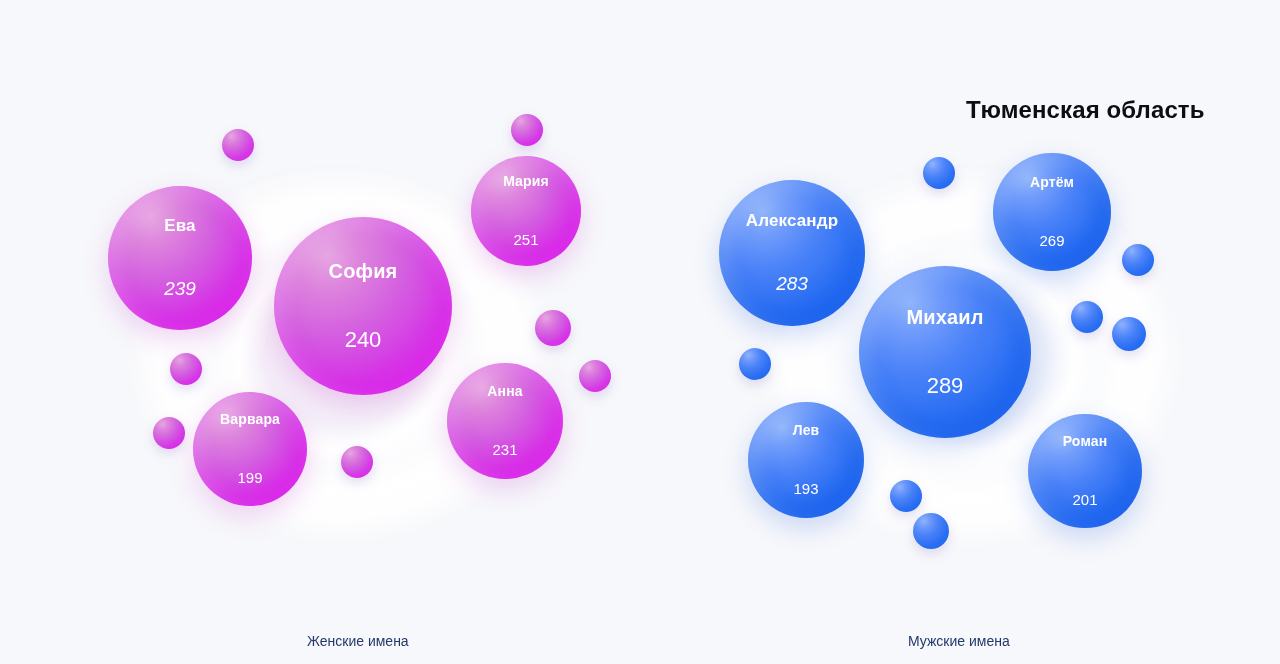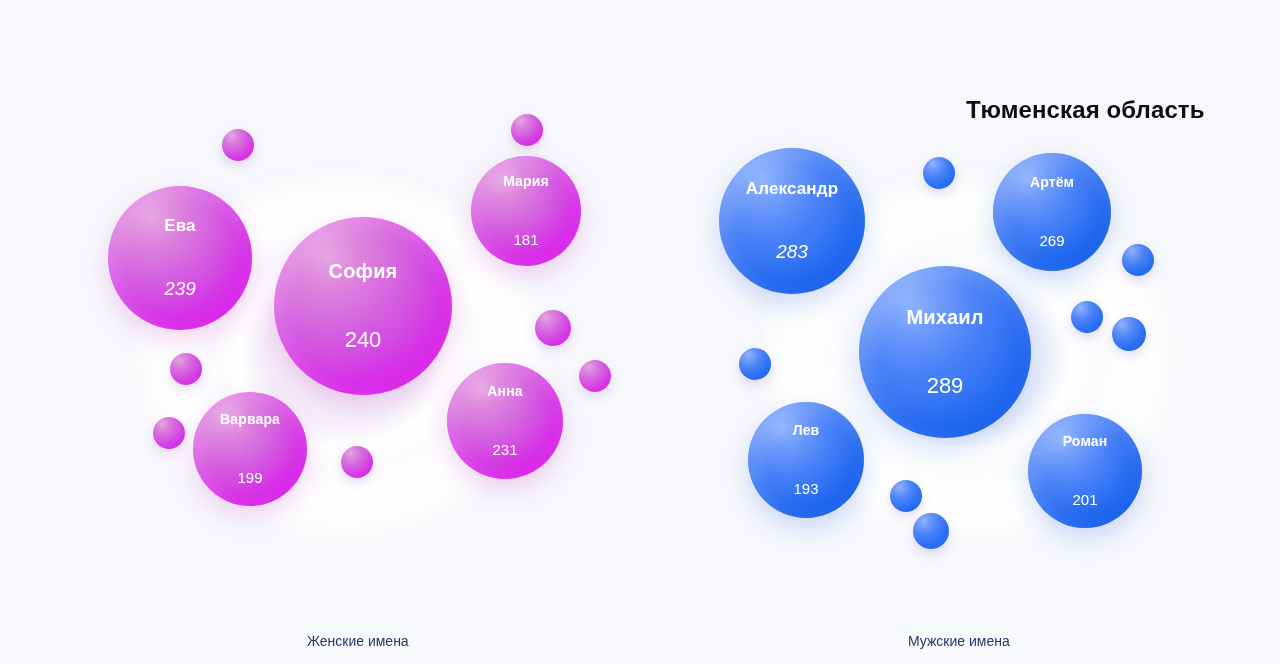--- a/index.html
+++ b/index.html
@@ -166,34 +166,34 @@
       <div class="bubble pink t-md" style="left: 431px; top: 347px; width: 116px; height: 116px;">
         <div class="b-name">Анна</div>
         <div class="b-count">231</div>
       </div>
       <div class="bubble pink t-md" style="left: 177px; top: 376px; width: 114px; height: 114px;">
         <div class="b-name">Варвара</div>
         <div class="b-count">199</div>
       </div>
       <div class="bubble pink t-md" style="left: 455px; top: 140px; width: 110px; height: 110px;">
         <div class="b-name">Мария</div>
-        <div class="b-count">181</div>
+        <div class="b-count">251</div>
       </div>
       <div class="bubble dot blue" style="left: 907px; top: 141px; width: 22px; height: 22px;"></div>
       <div class="bubble dot blue" style="left: 1106px; top: 228px; width: 20px; height: 20px;"></div>
       <div class="bubble dot blue" style="left: 1055px; top: 285px; width: 22px; height: 22px;"></div>
       <div class="bubble dot blue" style="left: 1096px; top: 301px; width: 34px; height: 34px;"></div>
       <div class="bubble dot blue" style="left: 723px; top: 332px; width: 32px; height: 32px;"></div>
       <div class="bubble dot blue" style="left: 874px; top: 464px; width: 20px; height: 20px;"></div>
       <div class="bubble dot blue" style="left: 897px; top: 497px; width: 36px; height: 36px;"></div>
       <div class="bubble blue t-xl" style="left: 843px; top: 250px; width: 172px; height: 172px;">
         <div class="b-name">Михаил</div>
         <div class="b-count">289</div>
       </div>
-      <div class="bubble blue t-lg" style="left: 703px; top: 132px; width: 146px; height: 146px;">
+      <div class="bubble blue t-lg" style="left: 703px; top: 164px; width: 146px; height: 146px;">
         <div class="b-name">Александр</div>
         <div class="b-count">283</div>
       </div>
       <div class="bubble blue t-md" style="left: 977px; top: 137px; width: 118px; height: 118px;">
         <div class="b-name">Артём</div>
         <div class="b-count">269</div>
       </div>
       <div class="bubble blue t-md" style="left: 1012px; top: 398px; width: 114px; height: 114px;">
         <div class="b-name">Роман</div>
         <div class="b-count">201</div>

